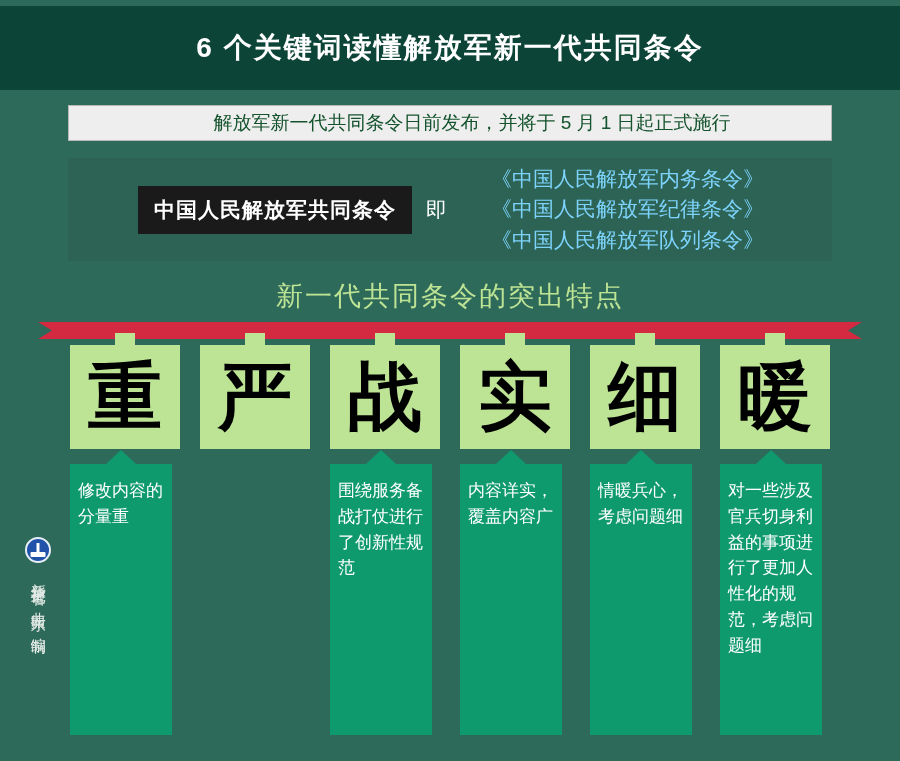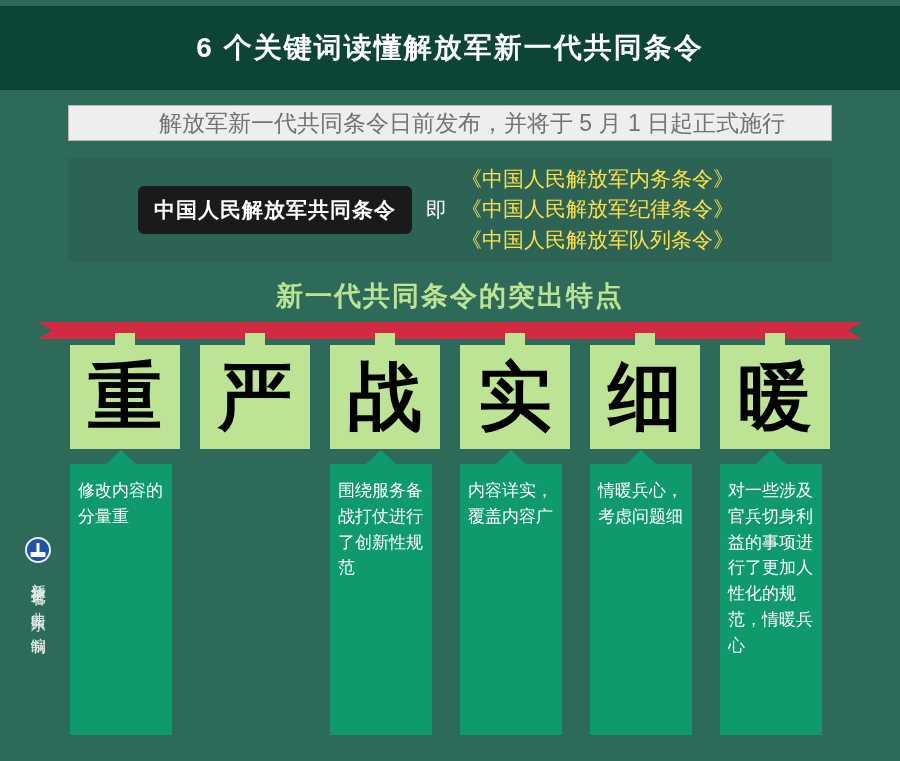--- a/index.html
+++ b/index.html
@@ -44,22 +44,22 @@
     width: 764px;
     height: 36px;
     background: #eeeeee;
     border: 1px solid #b8b8b8;
     box-sizing: border-box;
     display: flex;
     align-items: center;
     justify-content: center;
   }
   .subtitle-bar .subtitle-text {
-    color: #737373;
-    font-size: 23px;
+    color: #14532d;
+    font-size: 19px;
     white-space: nowrap;
     margin-left: 44px;
   }
 
   
   .definition-panel {
     position: absolute;
     left: 68px;
     top: 158px;
     width: 764px;
@@ -71,50 +71,50 @@
   }
   .def-badge {
     margin-left: 70px;
     background: #1a1a1a;
     color: #ffffff;
     font-size: 21px;
     font-weight: bold;
     padding: 10px 16px;
     white-space: nowrap;
     letter-spacing: 1px;
-    border-radius: 6px;
   }
   .def-equals {
     color: #ffffff;
     font-size: 21px;
     margin: 0 14px;
     white-space: nowrap;
   }
   .def-list {
     display: flex;
     flex-direction: column;
     justify-content: center;
   }
   .def-list .def-item {
-    color: #fde047;
+    color: #7dd3fc;
     font-size: 21px;
     line-height: 1.45;
     white-space: nowrap;
+    margin-left: 30px;
   }
 
   
   .section-heading {
     position: absolute;
     left: 0;
     top: 278px;
     width: 900px;
     text-align: center;
     color: #bde394;
     font-size: 27px;
-    font-weight: bold;
+    font-weight: normal;
     letter-spacing: 2px;
   }
 
   
   .red-ribbon {
     position: absolute;
     left: 38px;
     top: 322px;
     width: 824px;
     height: 17px;
@@ -318,21 +318,21 @@
     </div>
   </div>
 
   <div class="column">
     <div class="col-tab"></div>
     <div class="char-box">
       <span class="big-char">暖</span>
     </div>
     <div class="body-box">
       <div class="body-arrow"></div>
-      <div class="body-text">对一些涉及官兵切身利益的事项进行了更加人性化的规范，情暖兵心</div>
+      <div class="body-text">对一些涉及官兵切身利益的事项进行了更加人性化的规范，考虑问题细</div>
     </div>
   </div>
 
 </div>
 
 <div class="credit">
   <div class="credit-logo"></div>
   <div class="credit-text">新华社记者 曲振东 编制</div>
 </div>
 

